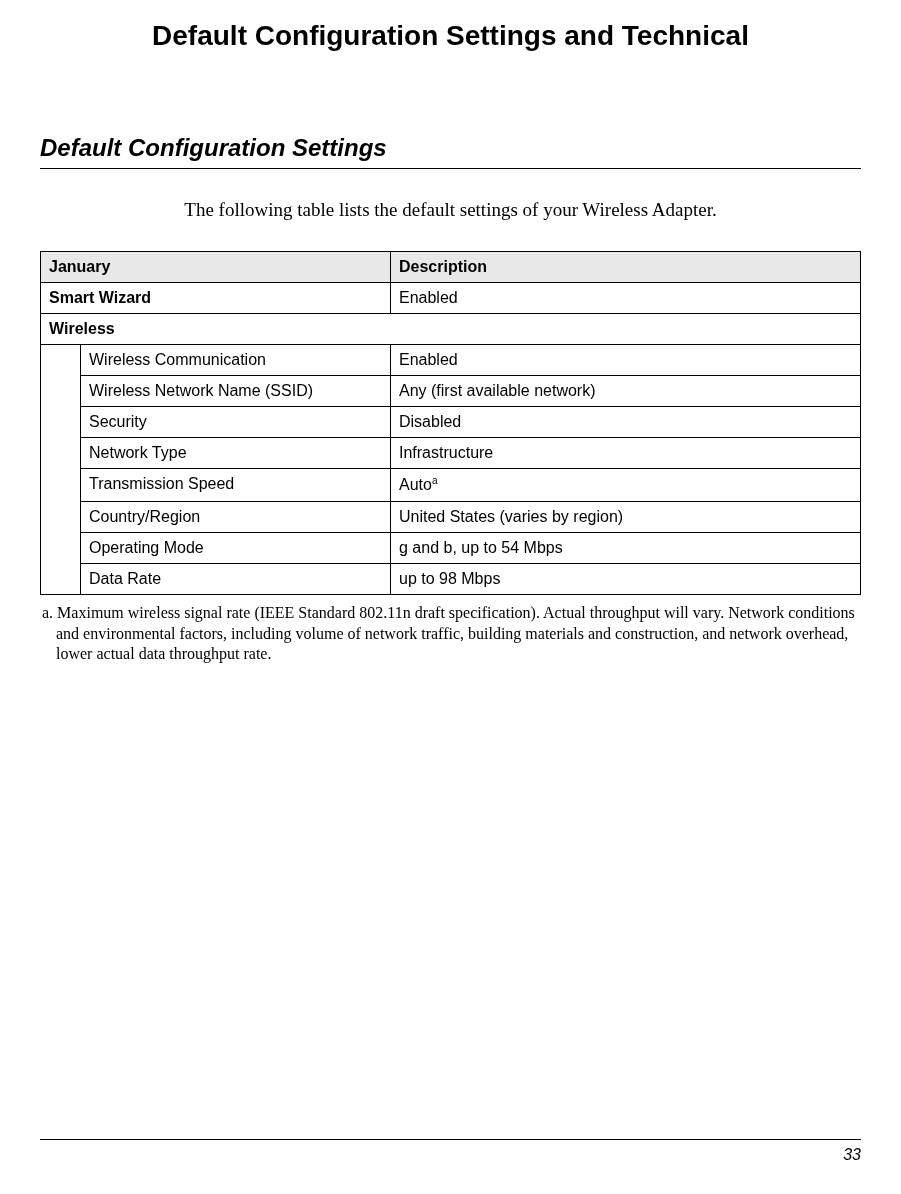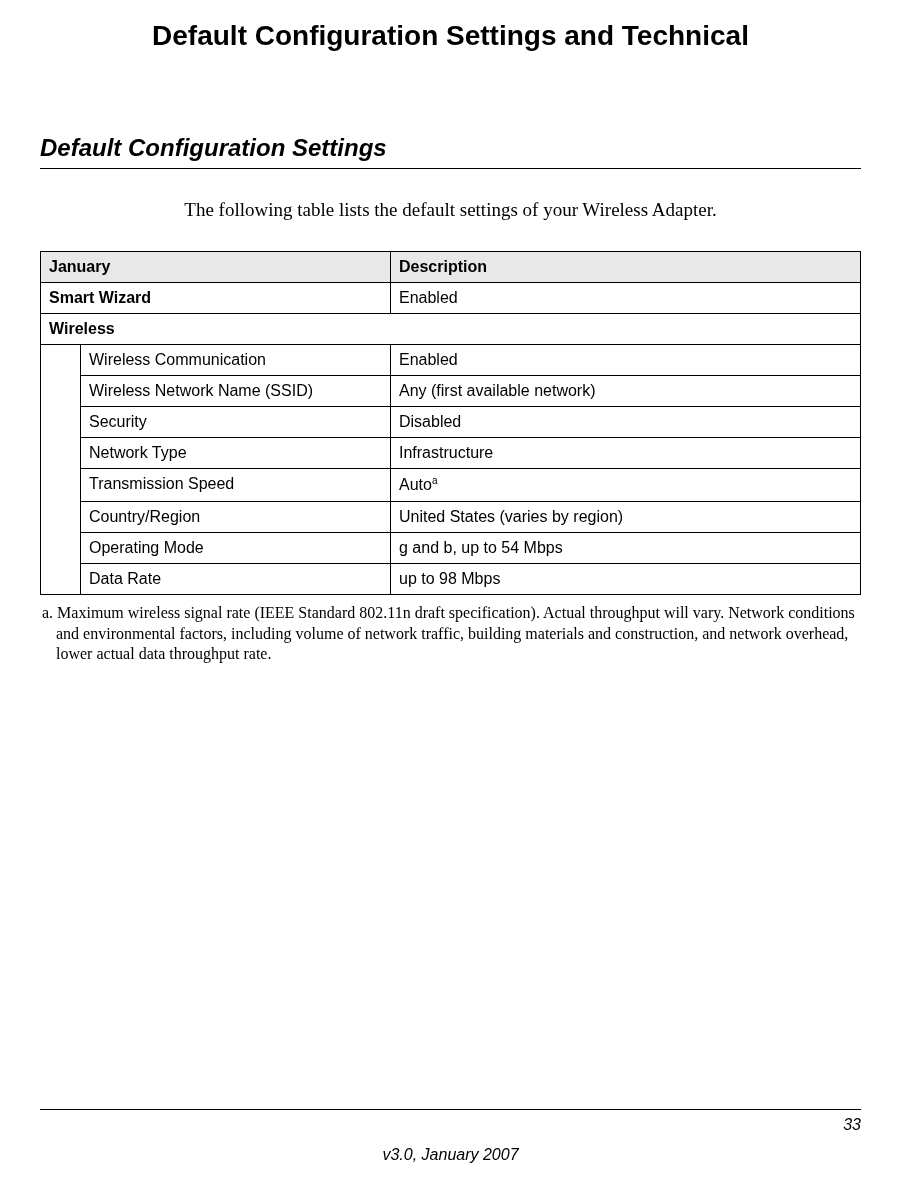--- a/index.html
+++ b/index.html
@@ -159,14 +159,13 @@
       <td>up to 98 Mbps</td>
     </tr>
   </tbody>
 </table>
 
 <p class="footnote">a. Maximum wireless signal rate (IEEE Standard 802.11n draft specification). Actual throughput will vary. Network conditions and environmental factors, including volume of network traffic, building materials and construction, and network overhead, lower actual data throughput rate.</p>
 
 <div class="footer">
   <div class="footer-line"></div>
   <div class="page-number">33</div>
-  <div class="footer-version">v3.0, January 2007</div>
 </div>
 
 </body></html>

